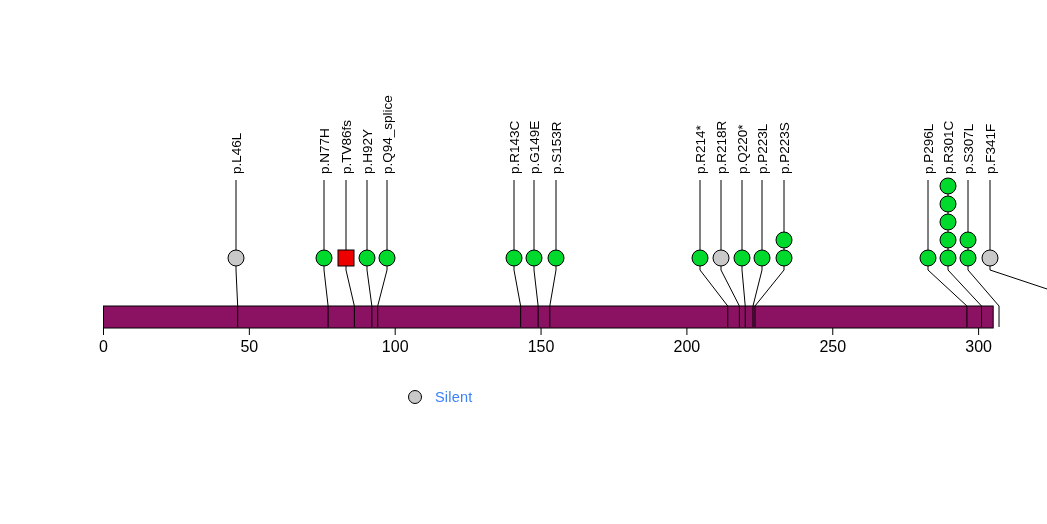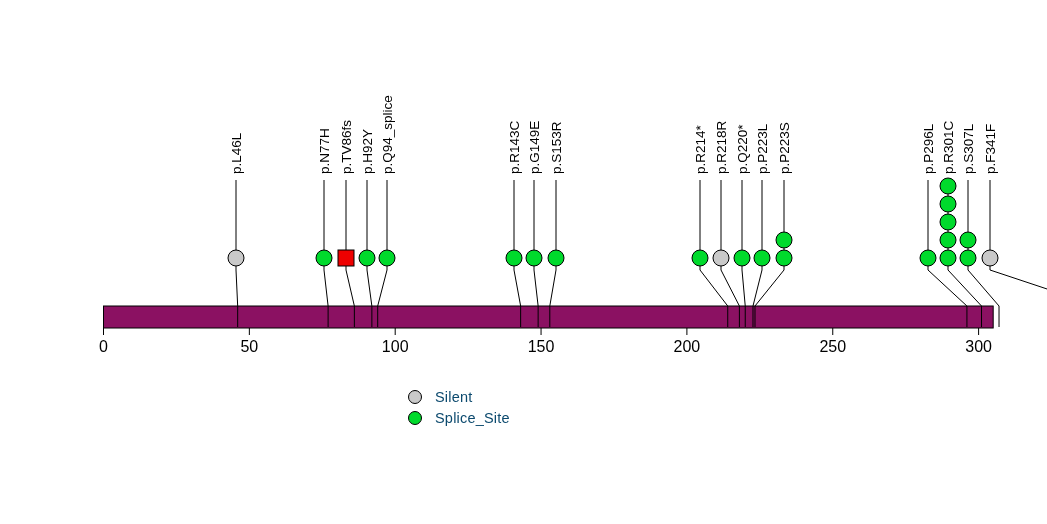--- a/index.html
+++ b/index.html
@@ -25,21 +25,21 @@
   .legend-symbol{
     display:inline-block;
     width:14px;height:14px;
     border:1px solid #000;
     box-sizing:border-box;
     margin-right:13px;
   }
   .legend-symbol.circle{border-radius:50%;}
   .legend-label{
     font-size:14.5px;
-    color:#0c4a6e;
+    color:#3b82f6;
     letter-spacing:0.2px;
     white-space:nowrap;
   }
 </style>
 </head>
 <body>
 
 <div id="stage">
   <svg id="plot-svg" width="1047" height="524" viewBox="0 0 1047 524">
       <rect x="103.5" y="306" width="889.685" height="22" fill="#8B1162" stroke="#000000" stroke-width="1"></rect>
@@ -113,18 +113,14 @@
       <circle cx="968" cy="240" r="8" fill="#00da2c" stroke="#000" stroke-width="1"></circle>
       <text transform="translate(968,174) rotate(-90)" text-anchor="start" dy="0.35em" font-size="13.5" fill="#000" font-family="&quot;Liberation Sans&quot;, sans-serif">p.S307L</text>
       <circle cx="990" cy="258" r="8" fill="#c9c9c9" stroke="#000" stroke-width="1"></circle>
       <text transform="translate(990,174) rotate(-90)" text-anchor="start" dy="0.35em" font-size="13.5" fill="#000" font-family="&quot;Liberation Sans&quot;, sans-serif">p.F341F</text>
     </svg>
   <div id="legend" style="left: 408px; top: 387px;">
       <div class="legend-row">
         <span class="legend-symbol circle" style="background: rgb(201, 201, 201);"></span>
         <span class="legend-label">Silent</span>
       </div>
-      <div class="legend-row">
-        <span class="legend-symbol circle" style="background: rgb(0, 218, 44);"></span>
-        <span class="legend-label">Splice_Site</span>
-      </div>
     </div>
 </div>
 
 </body></html>

